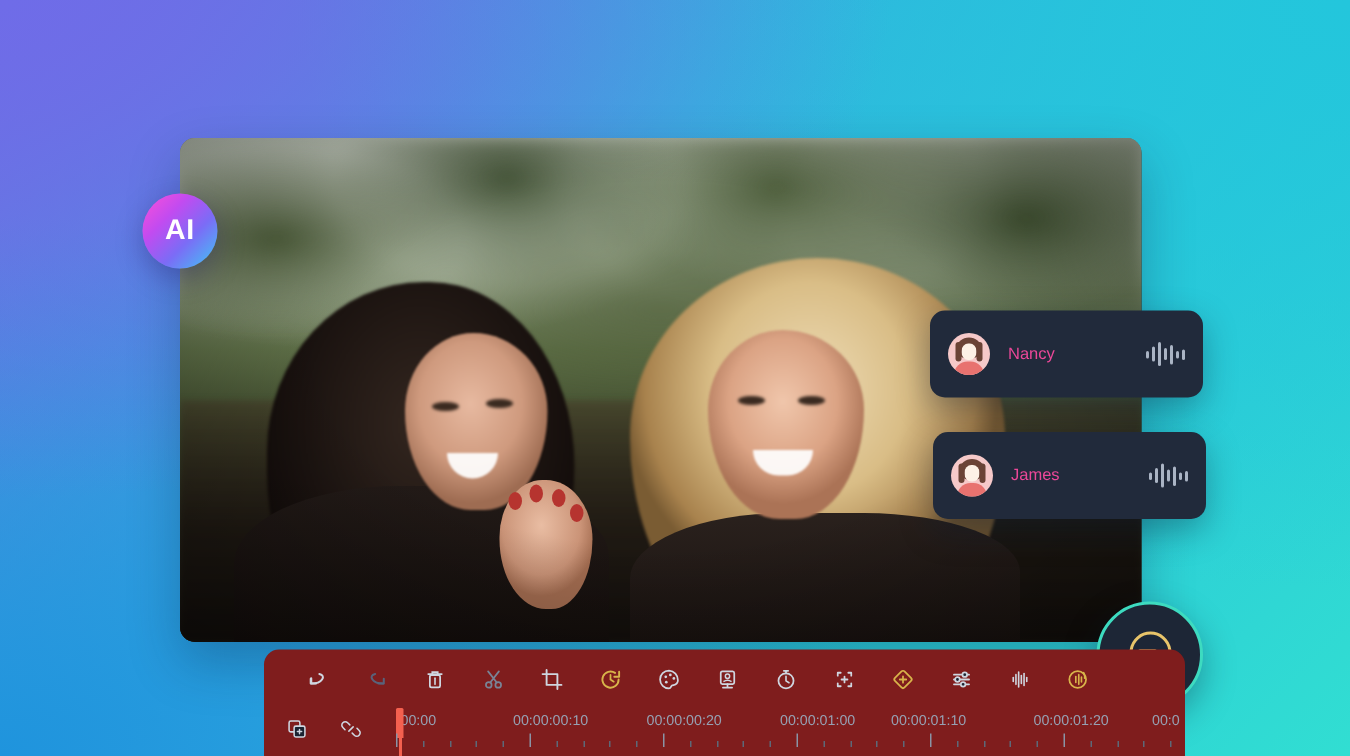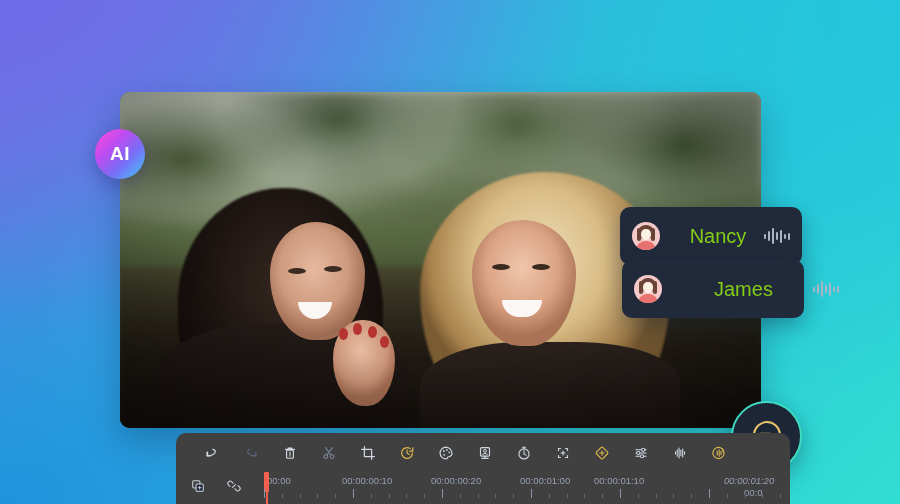--- a/index.html
+++ b/index.html
@@ -114,50 +114,50 @@
   }
 
   
   .speaker-card{
     position:absolute; width:182px; height:58px;
     background:#212a3b; border-radius:10px;
     display:flex; align-items:center; padding:0 12px;
     box-shadow:0 8px 22px rgba(10,28,52,.35);
   }
   #sp0{ left:620px; top:207px; }
-  #sp1{ left:622px; top:260px;gap:40px; }
+  #sp1{ left:622px; top:288px; }
   .avatar{
     width:28px; height:28px; border-radius:50%;
     background:#f6c9c9; position:relative; overflow:hidden; flex:0 0 auto;
   }
   .av-hair{ position:absolute; left:6px; top:3px; width:16px; height:14px;
             border-radius:50% 50% 40% 40%; background:#6b4336; }
   .av-face{ position:absolute; left:9px; top:7px; width:10px; height:11px;
             border-radius:45%; background:#fdf1e6; }
   .av-body{ position:absolute; left:4px; top:19px; width:20px; height:12px;
             border-radius:9px 9px 0 0; background:#e8726f; }
   .av-hair2{ position:absolute; top:6px; width:4px; height:13px;
              background:#6b4336; border-radius:3px; }
-  .sp-name{ color:#84cc16; font-size:20px; margin-left:12px; flex:1;text-align:center; }
+  .sp-name{ color:#ec4899; font-size:11px; margin-left:12px; flex:1; }
   .wave{ display:flex; align-items:center; gap:2px; height:18px; }
   .wave i{ display:block; width:2px; background:#aab4c4; border-radius:1px; }
 
   
   .fab{
     position:absolute; left:731px; top:401px; width:71px; height:71px;
     border-radius:50%; background:#1d2636;
     border:2px solid #3ddbc0;
     display:flex; align-items:center; justify-content:center;
     box-shadow:0 8px 22px rgba(10,30,50,.35);
   }
 
   
   .timeline{
     position:absolute; left:176px; top:433px; width:614px; height:71px;
-    background:#404040; border-radius:10px 10px 0 0; overflow:hidden;
+    background:#7f1d1d; border-radius:10px 10px 0 0; overflow:hidden;
   }
   .tl-toolbar{ height:39px; display:flex; align-items:center; padding-left:16px; gap:0; }
   .tl-btn{ width:39px; height:30px; display:flex; align-items:center; justify-content:center; }
   .tl-bottom{ height:32px; display:flex; align-items:flex-start; }
   .tl-left{ width:88px; height:32px; display:flex; align-items:center; padding-left:14px; gap:20px; }
   .tl-ruler{ position:relative; flex:1; height:32px; }
   .tl-ruler .lbl{
     position:absolute; top:3px; color:#96a0b2; font-size:9.5px; white-space:nowrap;
   }
   .tick{ position:absolute; bottom:6px; width:1px; background:#5d6878; }
@@ -386,22 +386,22 @@
         </svg>
       </span>
     </div>
 
     <div class="tl-ruler">
       <span class="lbl" style="left:3px;">00:00</span>
       <span class="lbl" style="left:78px;">00:00:00:10</span>
       <span class="lbl" style="left:167px;">00:00:00:20</span>
       <span class="lbl" style="left:256px;">00:00:01:00</span>
       <span class="lbl" style="left:330px;">00:00:01:10</span>
-      <span class="lbl" style="left:460px;font-style:italic;">00:00:01:20</span>
-      <span class="lbl" style="left:480px;margin-top:12px;">00:0</span>
+      <span class="lbl" style="left:425px;">00:00:01:20</span>
+      <span class="lbl" style="left:504px;">00:0</span>
       <div class="playhead"></div>
     <div class="tick major" style="left: 0px;"></div>
         <div class="tick minor" style="left: 17.8px;"></div>
         <div class="tick minor" style="left: 35.6px;"></div>
         <div class="tick minor" style="left: 53.4px;"></div>
         <div class="tick minor" style="left: 71.2px;"></div>
         <div class="tick major" style="left: 89px;"></div>
         <div class="tick minor" style="left: 106.8px;"></div>
         <div class="tick minor" style="left: 124.6px;"></div>
         <div class="tick minor" style="left: 142.4px;"></div>

